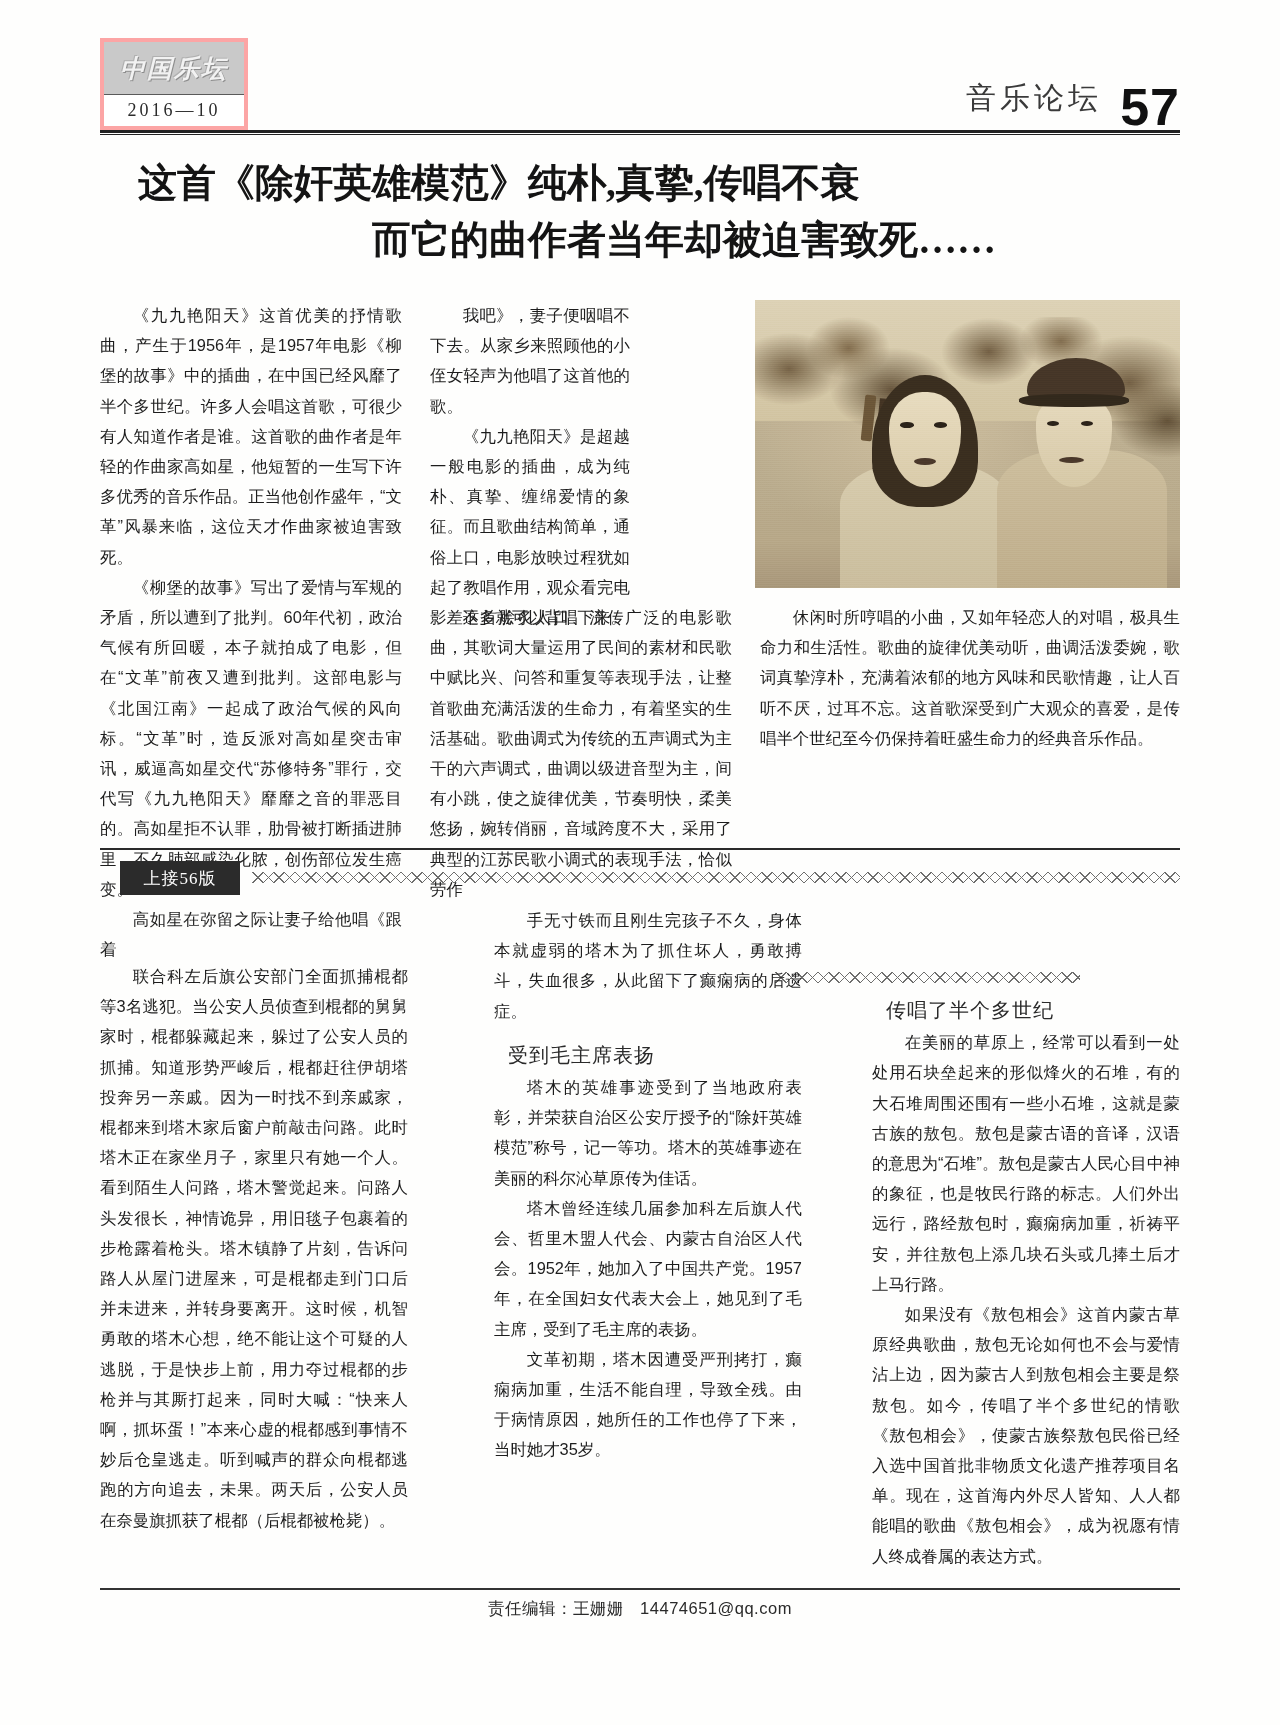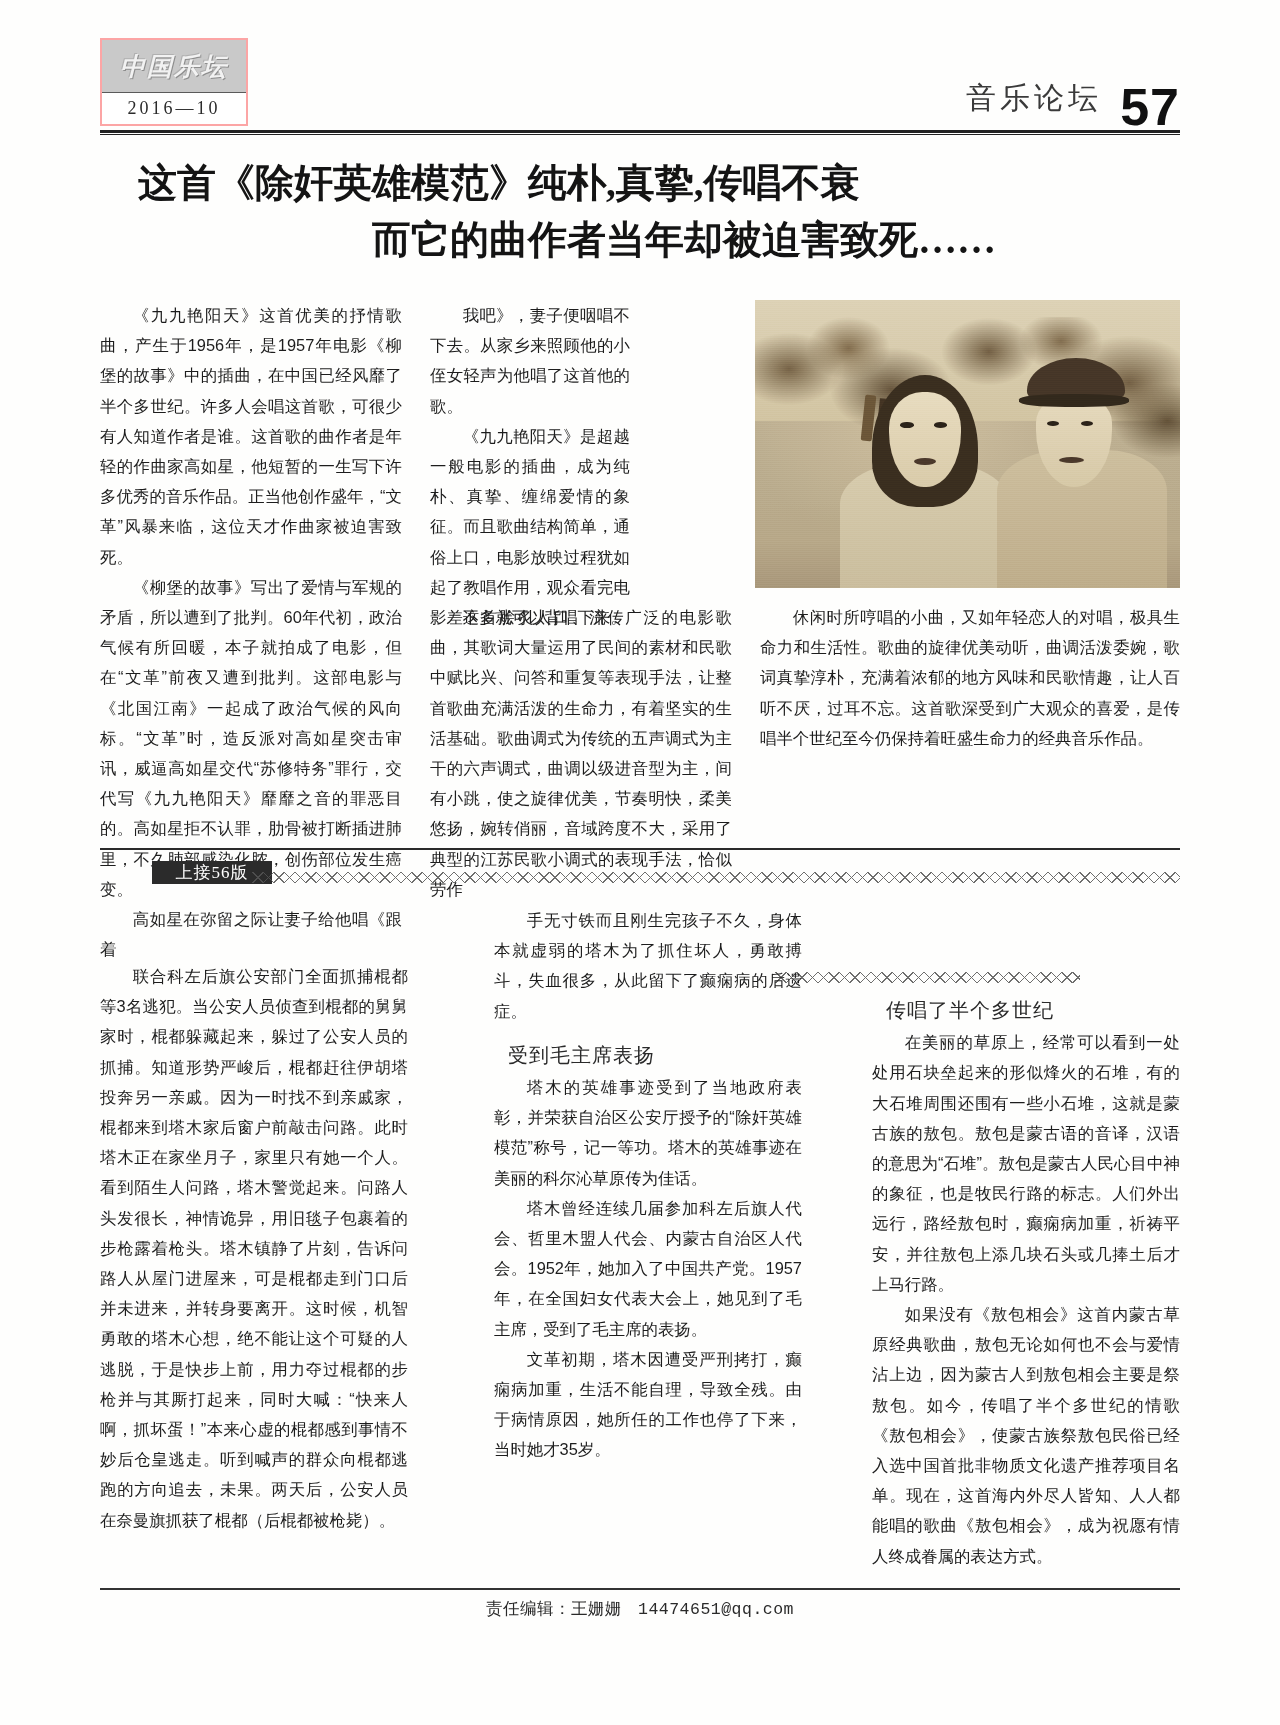--- a/index.html
+++ b/index.html
@@ -28,21 +28,21 @@
     left: 100px;
     top: 30px;
     width: 1080px;
     height: 105px;
   }
   .masthead {
     position: absolute;
     left: 0;
     top: 8px;
     width: 148px;
-    border: 2px solid #fca5a5;
+    border: 4px solid #fca5a5;
     box-sizing: border-box;
   }
   .masthead-logo {
     height: 52px;
     background: #c9c9c9;
     border-bottom: 1px solid #5a5a5a;
     display: flex;
     align-items: center;
     justify-content: center;
     font-family: "Liberation Serif", "DejaVu Serif", serif;
@@ -251,30 +251,29 @@
     left: 100px;
     top: 861px;
     width: 1080px;
     height: 34px;
   }
   .cont-tag {
     position: absolute;
     left: 20px;
     top: 0;
     width: 120px;
-    height: 23px;
+    height: 34px;
     background: #2b2b2b;
     color: #ffffff;
     display: flex;
     align-items: center;
     justify-content: center;
     font-family: "Liberation Serif", "DejaVu Serif", serif;
     font-size: 17px;
     letter-spacing: 1px;
-    margin-left: 32px;
   }
   .deco-rule {
     position: absolute;
     left: 152px;
     top: 11px;
     right: 0;
     height: 11px;
     background-image:
       repeating-linear-gradient(135deg, #555 0 1px, transparent 1px 7.5px),
       repeating-linear-gradient(45deg,  #555 0 1px, transparent 1px 7.5px);
@@ -342,21 +341,21 @@
     left: 100px;
     top: 1598px;
     width: 1080px;
     text-align: center;
     font-family: "Liberation Serif", "DejaVu Serif", serif;
     font-size: 16.5px;
     color: #2a2a2a;
     letter-spacing: 0.5px;
   }
   .footer .email {
-    font-family: Liberation Mono, monospace;
+    font-family: Liberation Sans, sans-serif;
     margin-left: 16px;
   }
 </style>
 </head>
 <body>
 
 <div class="page">
 
   <div class="header">
     <div class="masthead">

